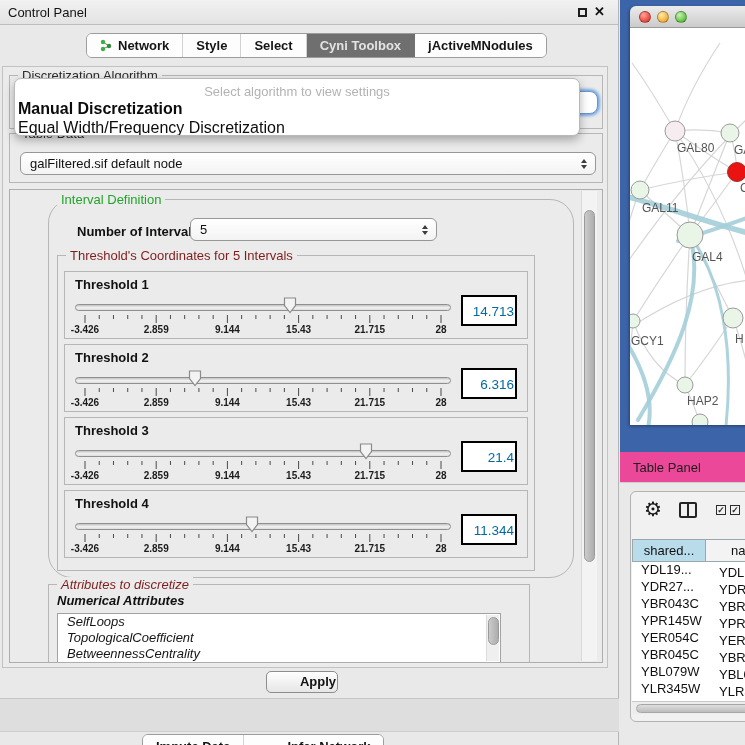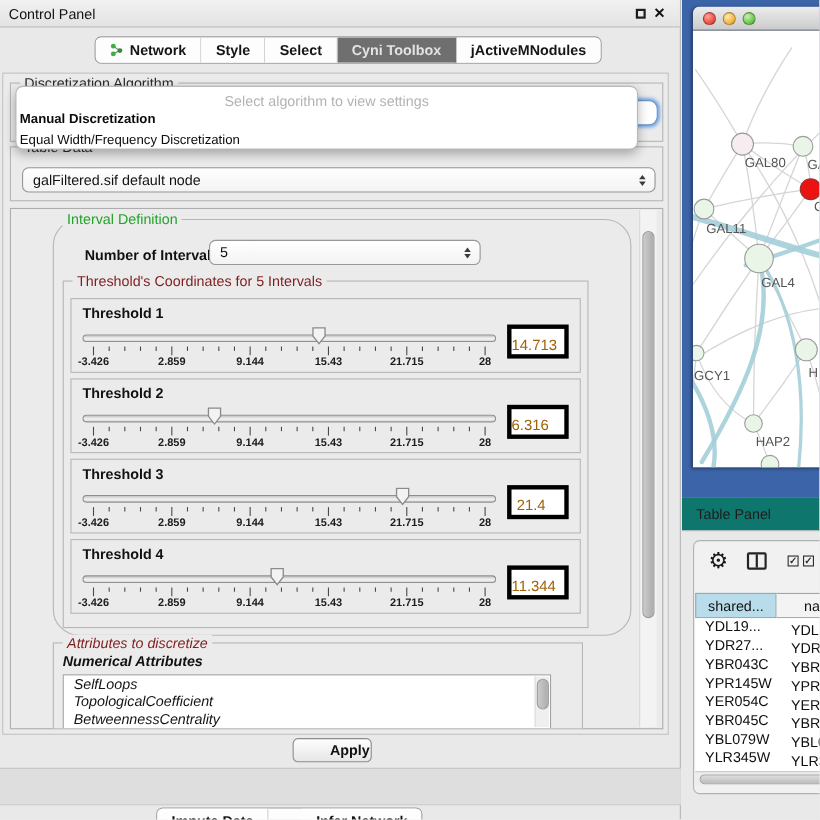--- a/index.html
+++ b/index.html
@@ -33,40 +33,40 @@
   .combo { position:absolute; background:linear-gradient(#ffffff,#f3f3f3); border:1px solid #979797; border-radius:6px; font-size:13px; color:#111; line-height:21px; padding:0 22px 0 9px; white-space:nowrap; overflow:hidden; }
   .spin { position:absolute; right:8px; top:50%; transform:translateY(-50%); display:flex; flex-direction:column; gap:2px; }
   .spin i { width:0; height:0; border-left:3.5px solid transparent; border-right:3.5px solid transparent; }
   .spin .up { border-bottom:4px solid #3c3c3c; }
   .spin .dn { border-top:4px solid #3c3c3c; }
 
   .focus-combo { position:absolute; left:18px; top:91px; width:580px; height:23px; background:#fff; border:1px solid #6c96c8; border-radius:8px; box-shadow:0 0 3px 2px rgba(100,155,225,.85); z-index:5; }
 
   .popup { position:absolute; left:14px; top:78px; width:566px; height:58px; background:#ffffff; border:1px solid #b9b9b9; border-radius:7px; box-shadow:0 4px 10px rgba(0,0,0,.3); z-index:50; overflow:hidden; }
   .popup .ph { text-align:center; color:#b3b3b3; font-size:13px; padding-top:5px; height:20px; }
-  .popup .opt { font-size:12px; color:#0c0c0c; padding:1px 3px; line-height:17px; white-space:nowrap; }
+  .popup .opt { font-size:16px; color:#0c0c0c; padding:1px 3px; line-height:17px; white-space:nowrap; }
   .popup .opt.bold { font-weight:bold; }
 
   .scrollpane { position:absolute; left:6px; top:122px; width:594px; height:474px; border:1px solid #adadad; background:#ebebeb; overflow:hidden; }
   .vscroll { position:absolute; right:5px; top:1px; bottom:1px; width:16px; background:#f3f3f3; border-left:1px solid #d8d8d8; }
   .vthumb { position:absolute; left:2px; width:11px; border-radius:6px; background:linear-gradient(90deg,#cbcbcb,#adadad); border:1px solid #9a9a9a; }
   .vscroll-main .vthumb { top:19px; height:352px; }
 
   .num-label { position:absolute; left:28px; top:24px; font-size:13px; font-weight:bold; color:#111; }
 
   .th-row { position:relative; border:1px solid #b6b6b6; background:#ebebeb; margin:0 0 5px 0; height:68px; }
   .th-title { position:absolute; left:10px; top:5px; font-size:13px; font-weight:bold; color:#111; }
   .th-slider { position:absolute; left:10px; top:24px; right:76px; height:42px; }
   .track { position:absolute; left:0; right:0; top:8px; height:7px; border:1px solid #8f8f8f; border-radius:4px; background:linear-gradient(#c3c3c3,#f2f2f2 55%,#dcdcdc); }
   .scaleband { position:absolute; left:10px; right:10px; top:0; bottom:0; }
   .thumb { position:absolute; top:1px; margin-left:-7px; }
   .ticks { position:absolute; left:0; top:19px; width:100%; height:9px; overflow:visible; }
   .tlabels { position:absolute; left:0; right:0; top:28px; height:12px;padding-left:40px; }
   .tlabels span { position:absolute; transform:translateX(-50%); font-size:10px; font-weight:bold; color:#1c1c1c; white-space:nowrap; }
-  .th-val { position:absolute; right:10px; top:23px; width:56px; height:31px; background:#fff; border:4px solid #000000; font-size:13.5px; color:#a16207; text-align:right; line-height:29px; padding-right:17px; }
+  .th-val { position:absolute; right:10px; top:23px; width:56px; height:31px; background:#fff; border:2px solid #000000; font-size:13.5px; color:#0369a1; text-align:right; line-height:29px; padding-right:1px; }
 
   .attr-header { position:absolute; left:8px; top:8px; font-size:13px; font-weight:bold; color:#111; }
   .attr-list { position:absolute; left:8px; top:28px; width:444px; height:50px; background:#fff; border:1px solid #a2a2a2; overflow:hidden; }
   .attr-list .item { font-size:13px; color:#141414; padding-left:9px; line-height:16px; white-space:nowrap; }
   .attr-scroll { position:absolute; right:1px; top:1px; bottom:1px; width:13px; background:#efefef; border-left:1px solid #ddd; }
   .attr-scroll .vthumb { top:2px; height:28px; left:1px; }
 
   .apply-btn { position:absolute; left:266px; top:671px; width:72px; height:22px; background:linear-gradient(#fefefe,#e6e6e6); border:1px solid #8d8d8d; border-radius:5px; font-size:13px; font-weight:bold; color:#111; text-align:center; line-height:20px;padding-left:32px; }
 
   .bottom-band { position:absolute; left:0; top:698px; width:619px; height:34px; background:#dedede; border-top:1px solid #c6c6c6; border-bottom:1px solid #cecece; }
@@ -75,21 +75,21 @@
   .right { position:absolute; left:620px; top:0; width:125px; height:745px; }
   .net-frame { position:absolute; left:0; top:0; width:125px; height:452px; }
   .mac-win { position:absolute; left:10px; top:6px; right:-4px; height:419px; border-radius:6px 0 0 0; overflow:hidden; box-shadow:-1px 1px 3px rgba(0,0,0,.35); }
   .mac-titlebar { height:22px; background:linear-gradient(#ececec,#cbcbcb); border-bottom:1px solid #9b9b9b; position:relative; }
   .light { position:absolute; top:5px; width:12px; height:12px; border-radius:50%; border:1px solid rgba(0,0,0,.28); }
   .light.red { left:9px; background:radial-gradient(circle at 35% 30%, #ffa49c, #ec5347 60%, #c03a30); }
   .light.yellow { left:27px; background:radial-gradient(circle at 35% 30%, #ffeab2, #f4b844 60%, #cf9327); }
   .light.green { left:45px; background:radial-gradient(circle at 35% 30%, #cdf0b8, #6fca51 60%, #44a02c); }
   .net-canvas { background:#ffffff; height:397px; }
 
-  .table-panel-bar { position:absolute; left:0; top:452px; width:125px; height:31px; background:#0f766e; border-bottom:1px solid #cfcfcf; }
+  .table-panel-bar { position:absolute; left:0; top:452px; width:125px; height:31px; background:#ec4899; border-bottom:1px solid #cfcfcf; }
   .table-panel-bar .t { position:absolute; left:13px; top:8px; font-size:13px; color:#1c1c1c; }
   .table-area { position:absolute; left:0; top:483px; width:125px; height:262px; background:#e9e9e9; }
   .table-box { position:absolute; left:10px; top:8px; width:140px; height:231px; background:#f1f1f1; border:1px solid #b2b2b2; border-radius:6px 0 0 6px; overflow:hidden; }
   .tb-toolbar { position:absolute; left:0; top:0; width:100%; height:38px; }
   .gear { position:absolute; left:13px; top:5px; font-size:20px; color:#181818; }
   .cols-ico { position:absolute; left:48px; top:10px; width:18px; height:16px; border:2px solid #242424; border-radius:2px; }
   .cols-ico i { position:absolute; left:50%; top:0; bottom:0; width:2px; margin-left:-1px; background:#242424; }
   .chk { position:absolute; top:13px; width:10px; height:10px; border:1.5px solid #2c2c2c; font-size:9px; line-height:9px; text-align:center; color:#2c2c2c; font-weight:bold; }
   .chk.c1 { left:85px; } .chk.c2 { left:99px; }
   .tb-header { position:absolute; left:1px; top:47px; height:23px; display:flex; }

